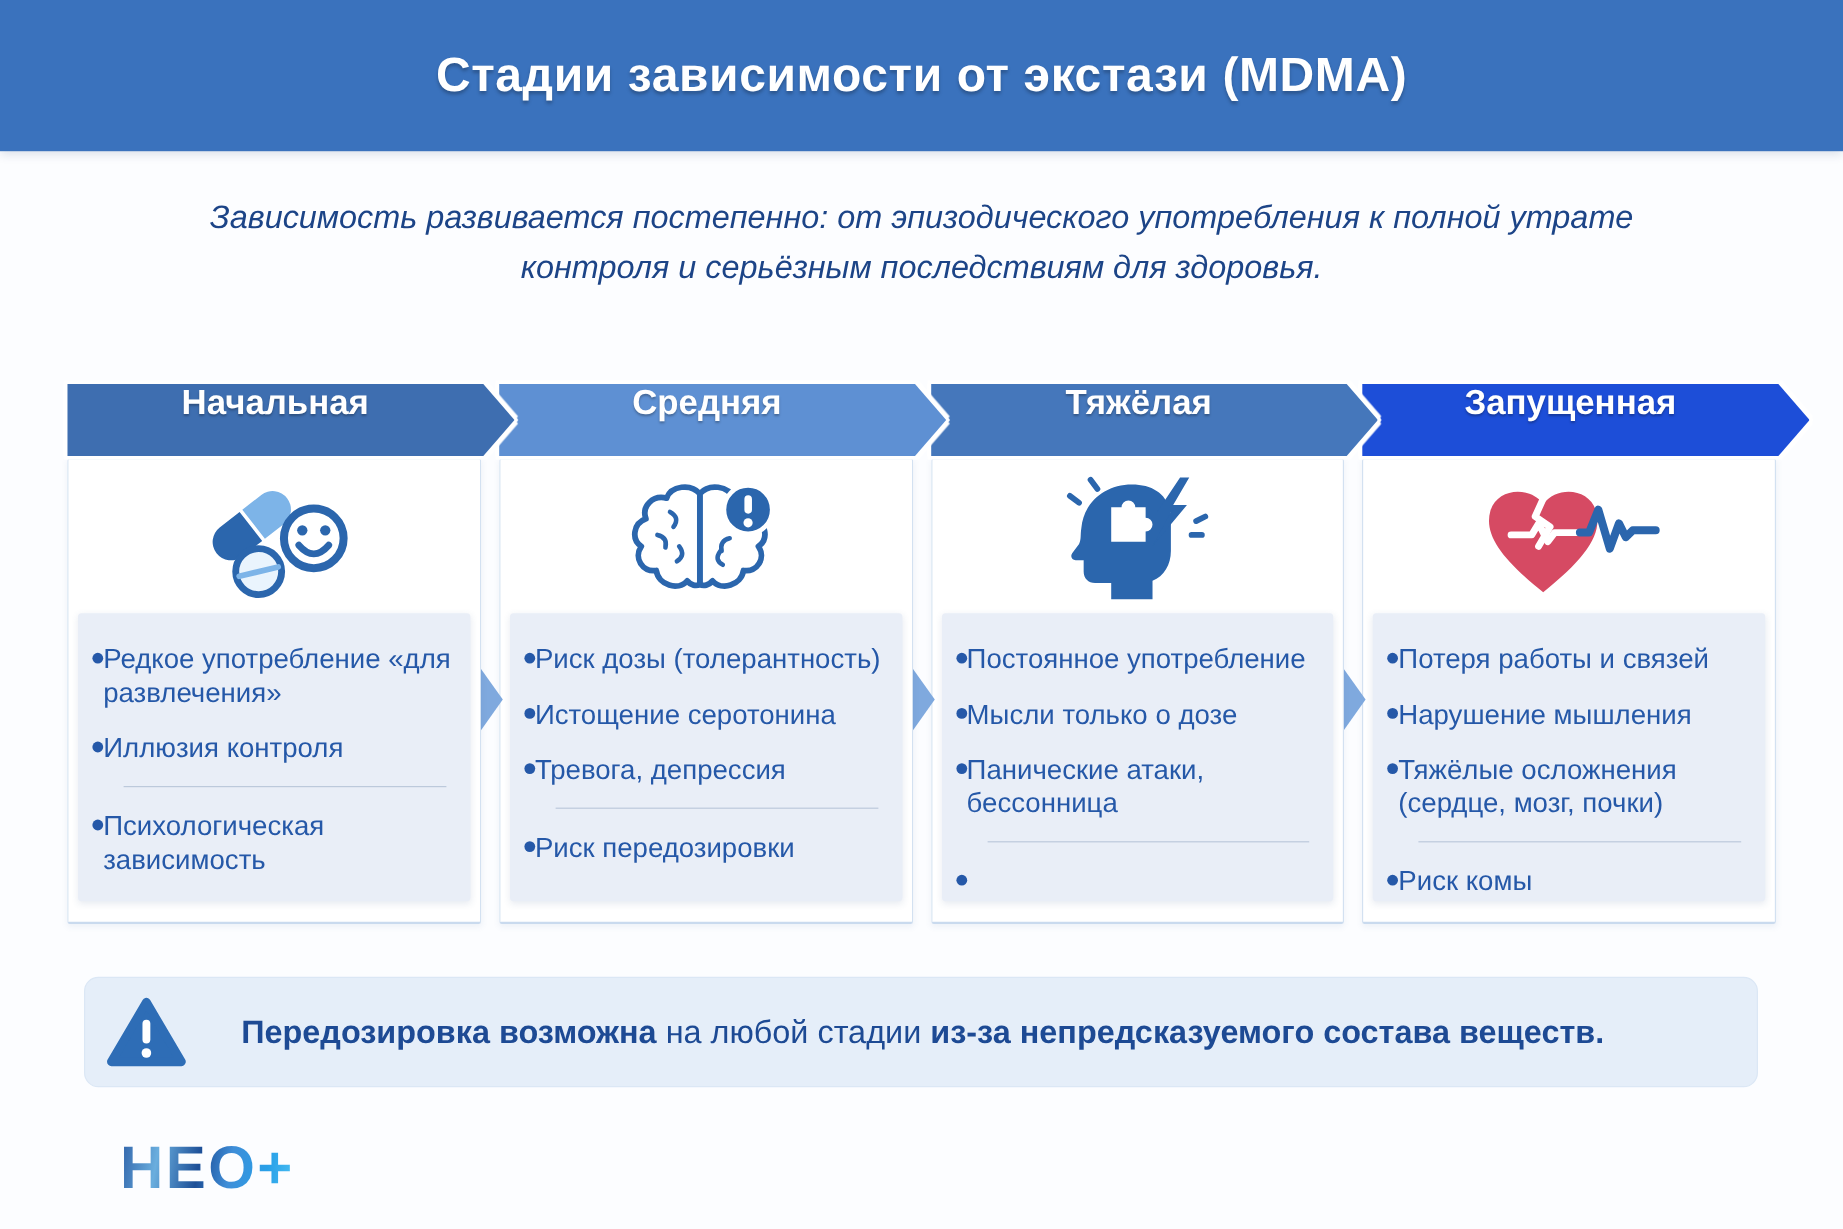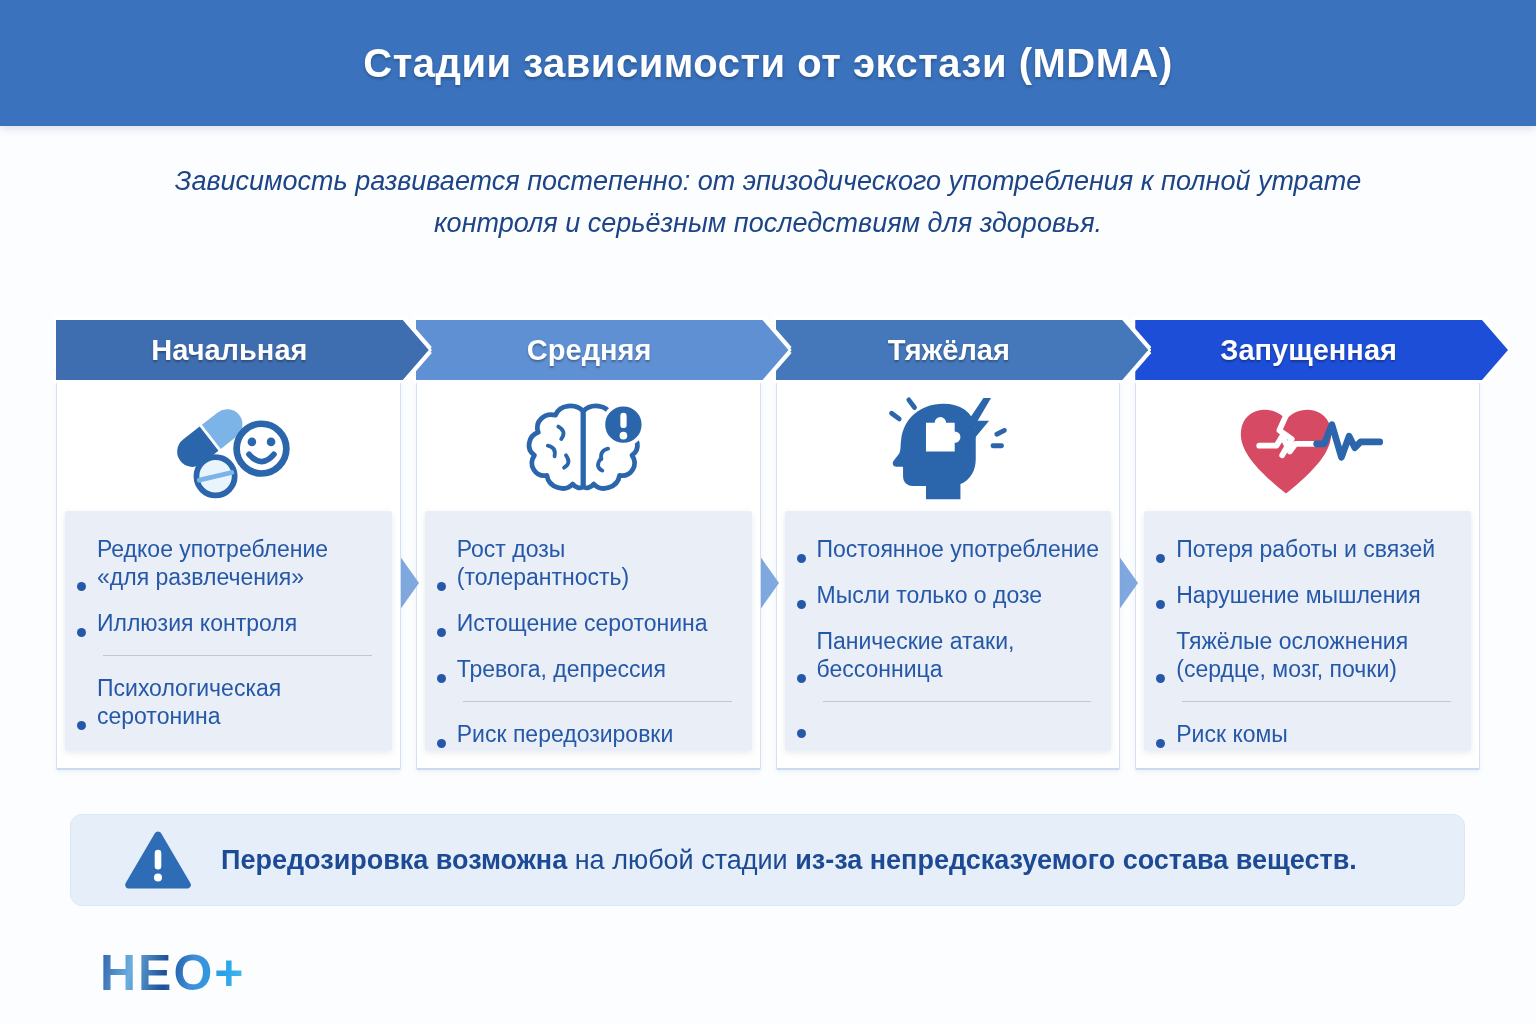--- a/index.html
+++ b/index.html
@@ -30,21 +30,21 @@
   }
   .stage-col{flex:1;position:relative;}
   .chev-wrap{
     position:relative;height:60px;
     filter:drop-shadow(3px 0 0 #ffffff) drop-shadow(-3px 0 0 #ffffff)
            drop-shadow(0 3px 0 #ffffff) drop-shadow(0 -3px 0 #ffffff);
   }
   .chev{
     position:absolute;left:0;top:0;height:100%;width:calc(100% + 28px);
     clip-path:polygon(0 0, calc(100% - 26px) 0, 100% 50%, calc(100% - 26px) 100%, 0 100%);
-    display:flex;align-items:center;justify-content:center;
+    display:flex;align-items:flex-start;justify-content:center;
     padding-right:26px;box-sizing:border-box;
   }
   .chev-label{
     color:#ffffff;font-size:29px;font-weight:bold;
     text-shadow:0 2px 2px rgba(0,0,0,0.28);
   }
   .col-body{
     margin-top:2px;background:#ffffff;
     border:1px solid #d3e1f1;border-bottom:2px solid #c9daee;
     border-radius:2px;height:388px;box-sizing:border-box;
@@ -53,21 +53,21 @@
   .icon-area{
     height:120px;display:flex;align-items:center;justify-content:center;
   }
   .card{
     background:#e9eef7;border-radius:3px;
     padding:24px 12px 18px 12px;height:240px;box-sizing:border-box;
     box-shadow:0 2px 6px rgba(60,90,140,0.12);
   }
   ul.items{list-style:none;margin:0;padding:0;}
   li.item{
-    display:flex;gap:11px;align-items:flex-end;
+    display:flex;align-items:flex-start;
     color:#2558a8;font-size:23px;line-height:28px;
     margin-bottom:18px;
   }
   .dot{
     width:9px;height:9px;border-radius:50%;background:#2558a8;
     margin-top:9px;flex:none;
   }
   li.divider{
     height:1px;background:#bcc9db;
     margin:0 8px 18px 26px;
@@ -76,22 +76,22 @@
     position:absolute;left:-19px;top:232px;width:0;height:0;
     border-left:22px solid #7fa9de;
     border-top:31px solid transparent;
     border-bottom:31px solid transparent;
     z-index:50;
   }
   
   .warning{
     margin:44px 71px 0 70px;height:92px;
     background:#e5eef9;border:1px solid #dbe7f5;border-radius:12px;
-    display:flex;align-items:center;gap:28px;
-    padding:0 18px 0 52px;box-sizing:border-box;
+    display:flex;align-items:center;gap:44px;
+    padding:0 18px 0 16px;box-sizing:border-box;
   }
   .warning-text{
     color:#1d4a94;font-size:27px;
   }
   .warning-text b{font-weight:bold;}
   
   .logo{
     margin:38px 0 18px 100px;
     font-size:50px;font-weight:bold;letter-spacing:2px;
     background:linear-gradient(100deg,#2c5ea6 0%,#6aaede 22%,#1d4f97 45%,#3f8ed8 62%,#28a0e8 82%,#4fc3f4 100%);
@@ -142,21 +142,21 @@
               <span class="dot"></span>
               <span>Редкое употребление «для развлечения»</span>
             </li>
             <li class="item">
               <span class="dot"></span>
               <span>Иллюзия контроля</span>
             </li>
             <li class="divider"></li>
             <li class="item">
               <span class="dot"></span>
-              <span>Психологическая серотонина</span>
+              <span>Психологическая зависимость</span>
             </li>
           </ul>
       </div>
     </div>
 
   </div>
     <div class="stage-col" style="z-index: 30;">
     <div class="chev-wrap">
       <div class="chev" style="background: rgb(94, 144, 211);">
         <span class="chev-label">Средняя</span>
@@ -177,21 +177,21 @@
     </g>
     <circle cx="112" cy="30" r="21" fill="#2b66ad" stroke="#ffffff" stroke-width="4"></circle>
     <rect x="108.8" y="17.5" width="6.6" height="16" rx="3.3" fill="#ffffff"></rect>
     <circle cx="112" cy="41.5" r="4" fill="#ffffff"></circle>
   </svg>
         </div>
       <div class="card">
         <ul class="items">
             <li class="item">
               <span class="dot"></span>
-              <span>Рост дозы (толерантность)</span>
+              <span>Риск дозы (толерантность)</span>
             </li>
             <li class="item">
               <span class="dot"></span>
               <span>Истощение серотонина</span>
             </li>
             <li class="item">
               <span class="dot"></span>
               <span>Тревога, депрессия</span>
             </li>
             <li class="divider"></li>

